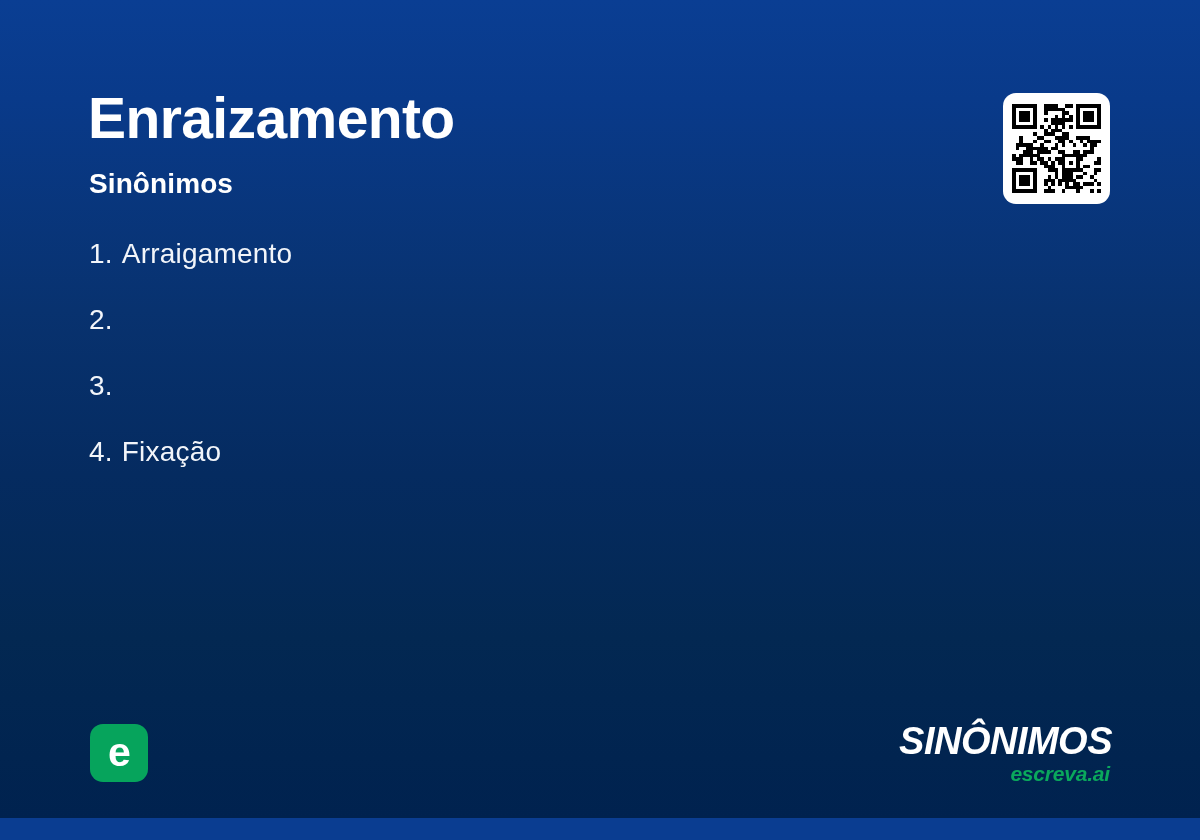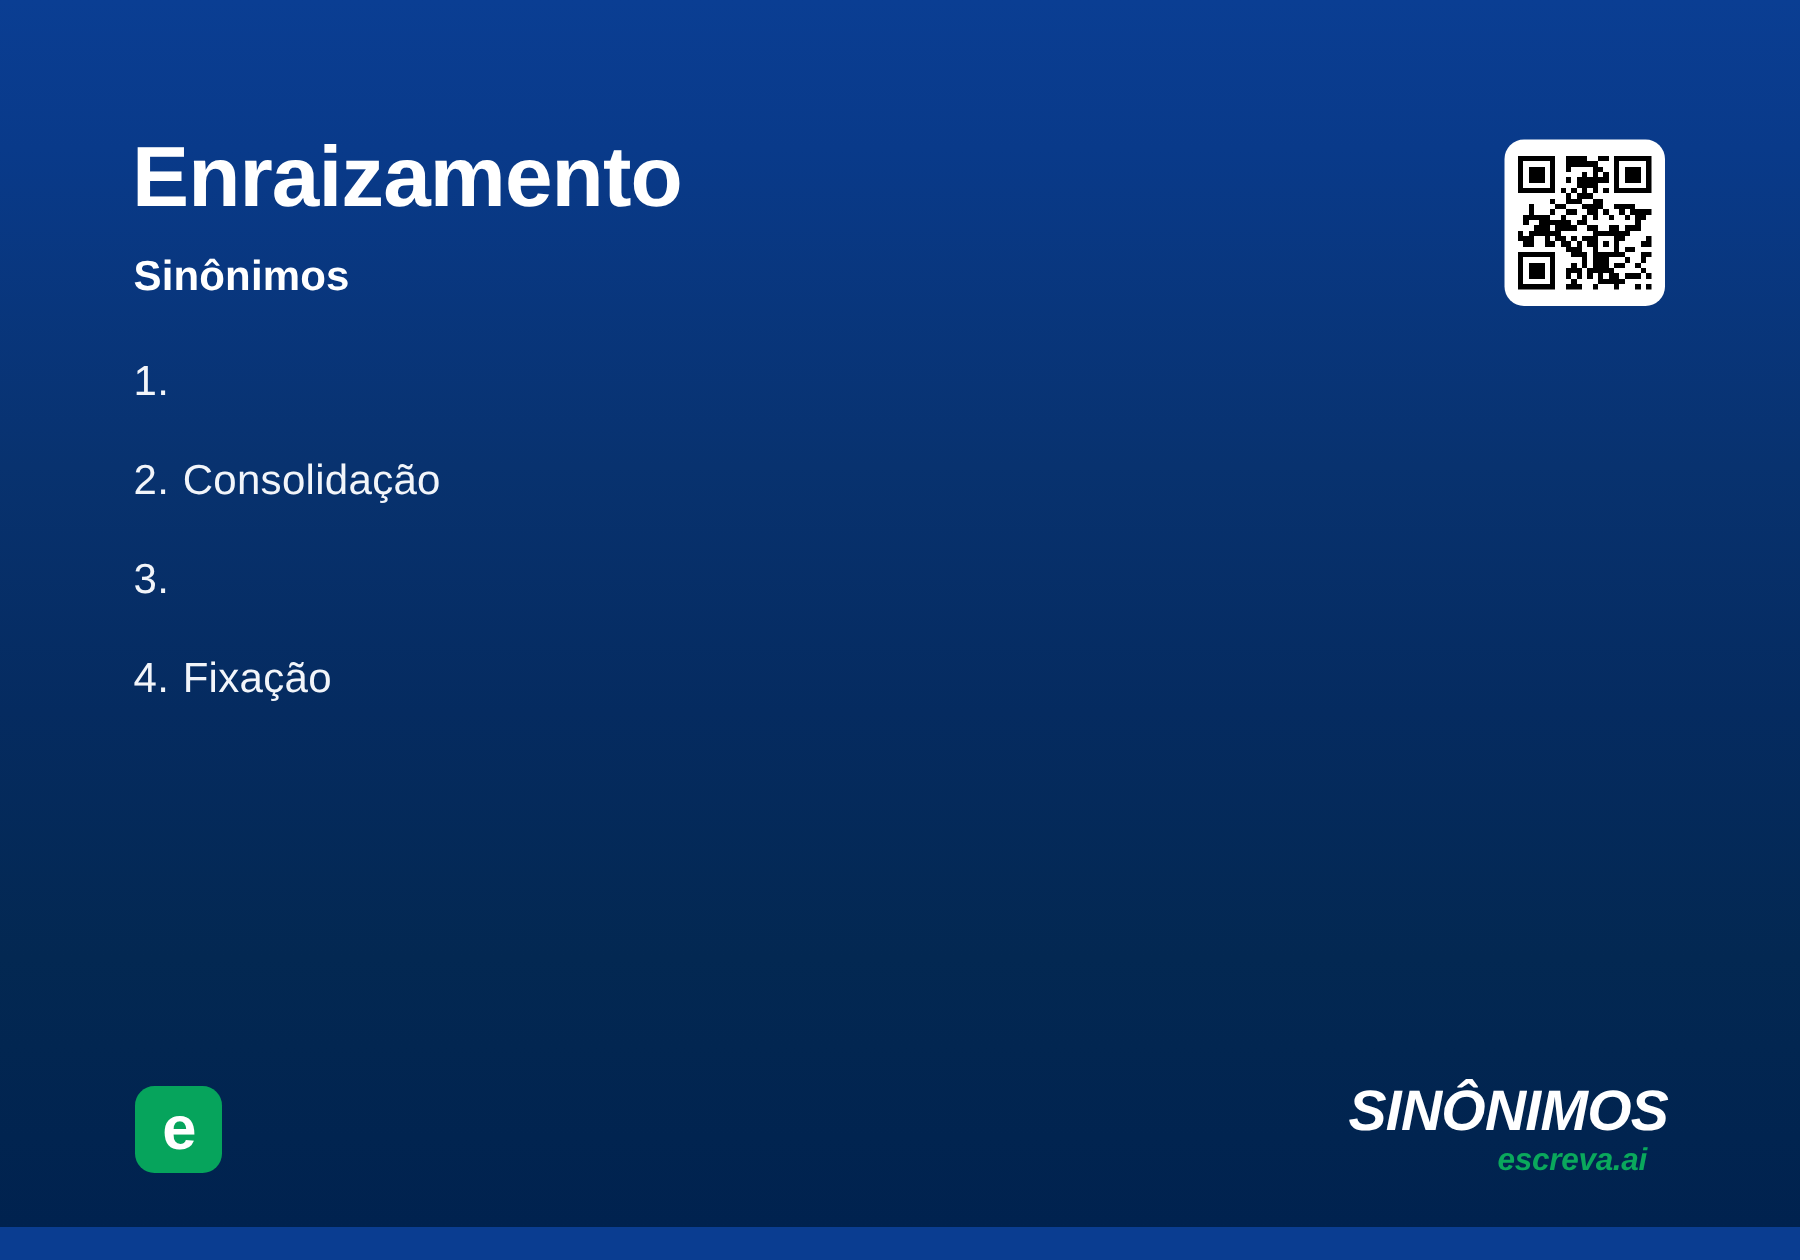--- a/index.html
+++ b/index.html
@@ -136,39 +136,39 @@
   }
   #wordmark-sub {
     display: block;
     font-size: 21px;
     font-weight: 700;
     font-style: italic;
     letter-spacing: -0.2px;
     color: #0aa85c;
     line-height: 1;
     margin-top: 3px;
-    margin-right: 14px;
+    margin-right: 2px;
   }
 </style>
 </head>
 <body>
 
 <div id="card">
 
   <h1 id="title">Enraizamento</h1>
 
   <div id="subtitle">Sinônimos</div>
 
   <ol id="synonym-list">
     <li>
       <span class="item-index">1.</span>
+      <span class="item-label">Arraigamento</span>
     </li>
     <li>
       <span class="item-index">2.</span>
-      <span class="item-label">Consolidação</span>
     </li>
     <li>
       <span class="item-index">3.</span>
     </li>
     <li>
       <span class="item-index">4.</span>
       <span class="item-label">Fixação</span>
     </li>
   </ol>
 

